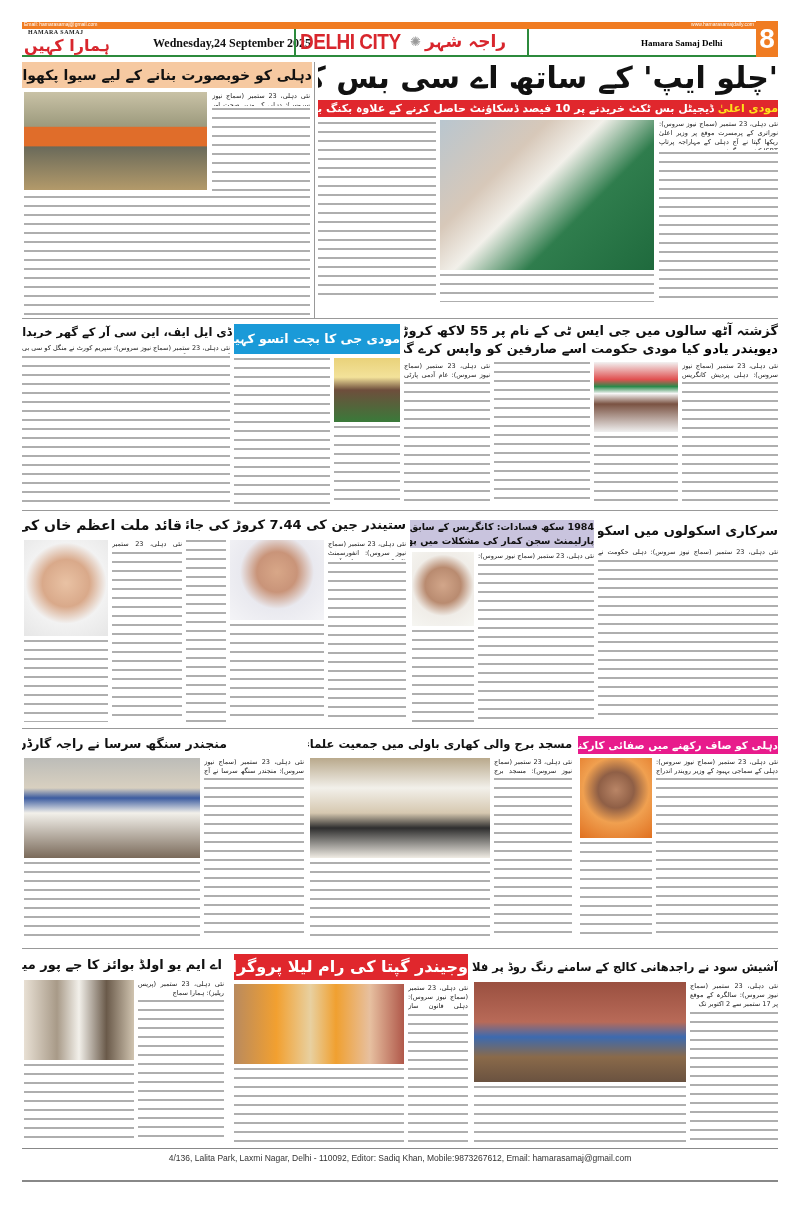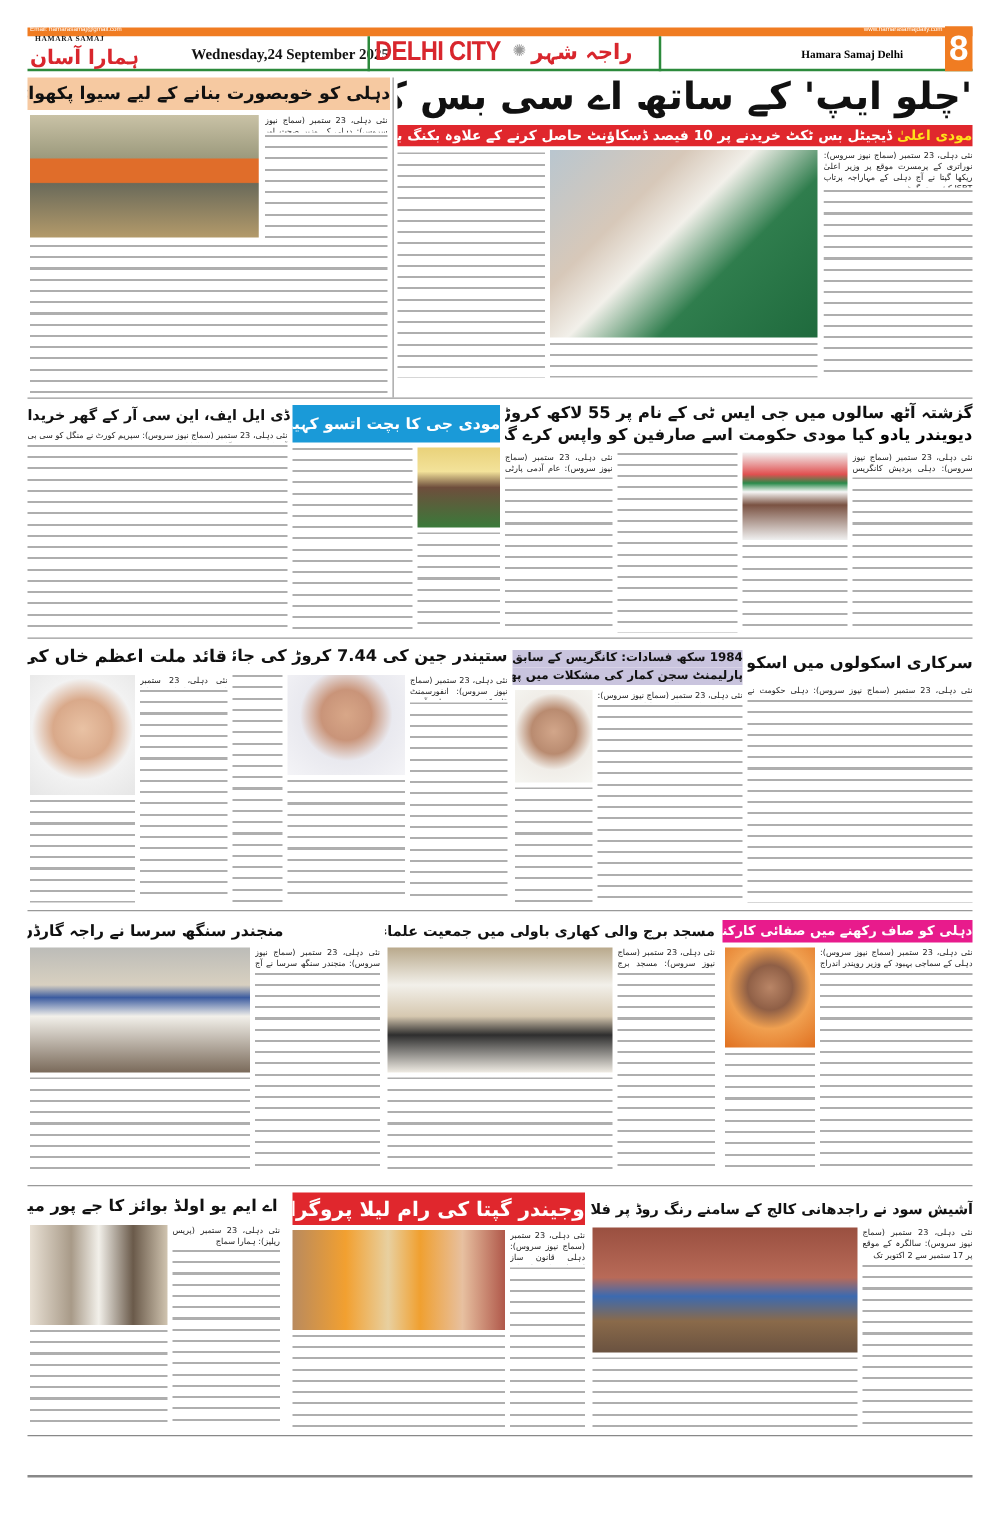--- a/index.html
+++ b/index.html
@@ -41,21 +41,21 @@
 <body>
 
 <div class="page">
 
   <div class="abs topbar">
     <span class="email">Email: hamarasamaj@gmail.com</span>
     <span class="web">www.hamarasamajdaily.com</span>
   </div>
   <div class="abs mast">
     <div class="logo-en">HAMARA SAMAJ</div>
-    <div class="logo-ur">ہمارا آسان</div>
+    <div class="logo-ur">ہمارا کہیں</div>
     <div class="date">Wednesday,24 September 2025</div>
     <div class="vsep1"></div>
     <div class="city">DELHI CITY</div>
     <div class="flower">✺</div>
     <div class="city-ur">راجہ شہر</div>
     <div class="vsep2"></div>
     <div class="edition">Hamara Samaj Delhi</div>
     <div class="pageno">8</div>
   </div>
 
@@ -162,14 +162,15 @@
   <div class="abs lines" style="left:668px;top:992px;width:88px;height:132px;"></div>
   <div class="abs lines" style="left:452px;top:1066px;width:212px;height:58px;"></div>
 
   <div class="abs rule" style="left:292px;top:42px;width:1px;height:256px;"></div>
   <div class="abs rule" style="left:0;top:298px;width:756px;height:1px;"></div>
   <div class="abs rule" style="left:0;top:490px;width:756px;height:1px;"></div>
   <div class="abs rule" style="left:0;top:708px;width:756px;height:1px;"></div>
   <div class="abs rule" style="left:0;top:928px;width:756px;height:1px;"></div>
 
   <div class="abs footer">
+    <div>4/136, Lalita Park, Laxmi Nagar, Delhi - 110092, Editor: Sadiq Khan, Mobile:9873267612, Email: hamarasamaj@gmail.com</div>
   </div>
 </div>
 
 </body></html>

